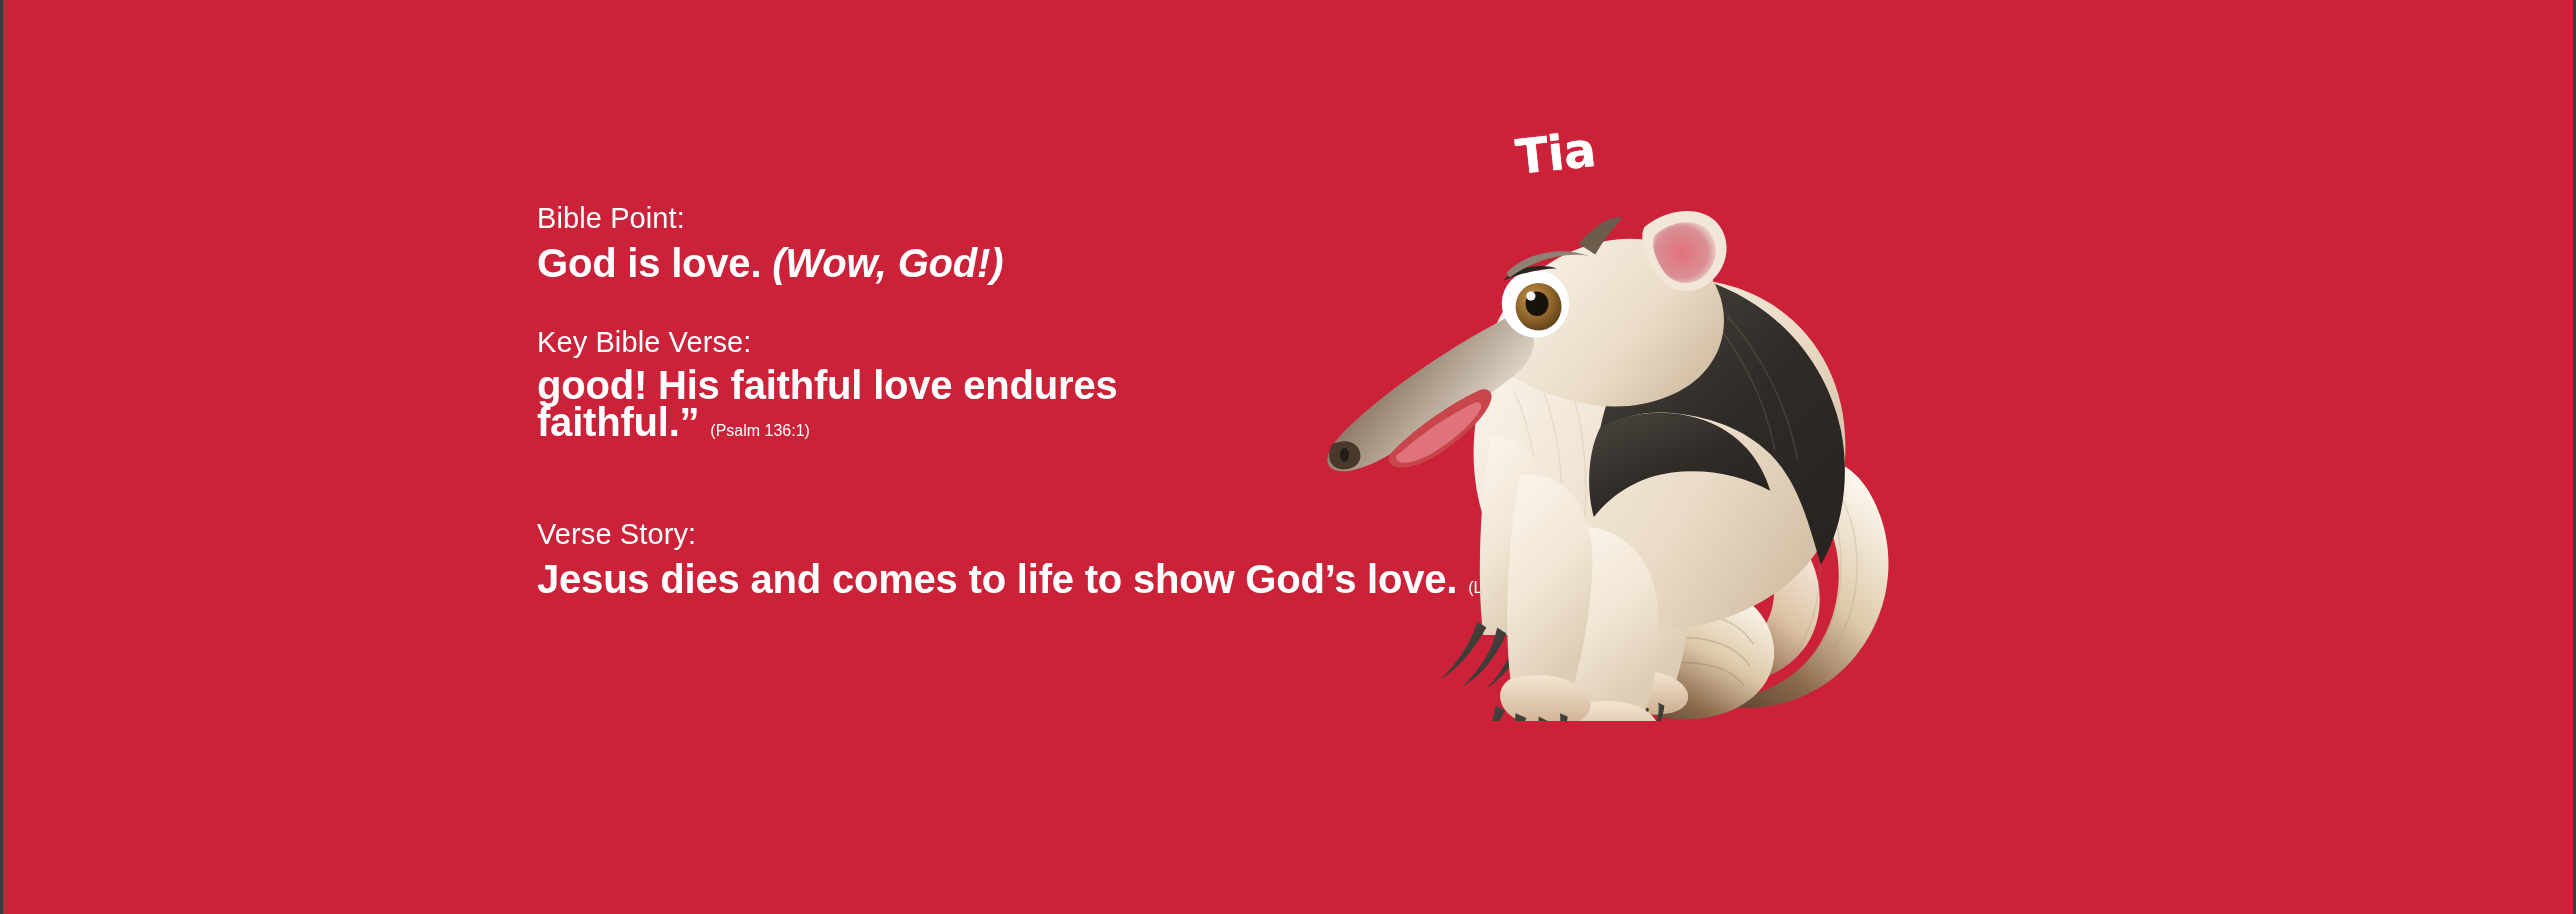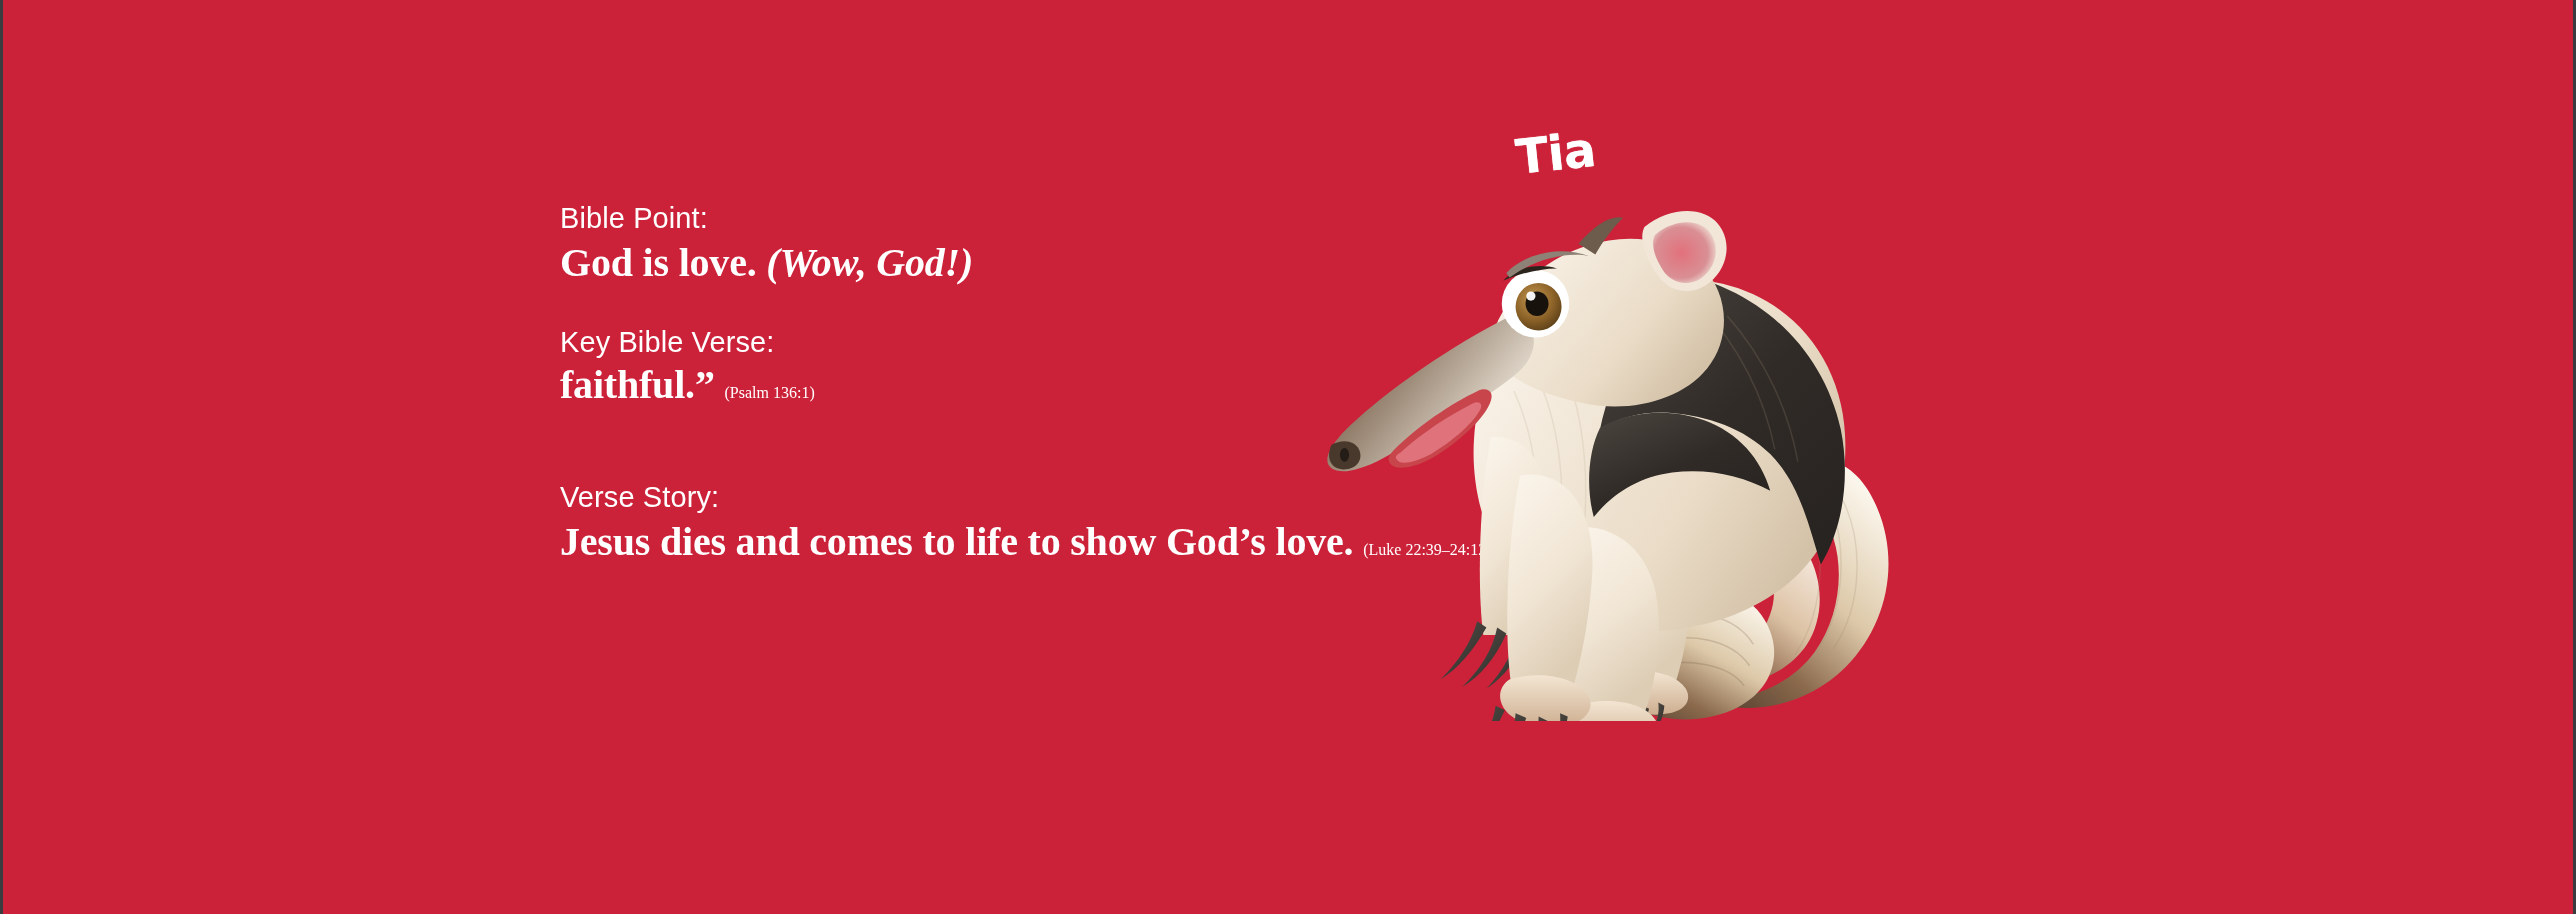--- a/index.html
+++ b/index.html
@@ -15,21 +15,21 @@
     overflow: hidden;
     font-family: "Liberation Sans", sans-serif;
     box-sizing: border-box;
     border-left: 3.1px solid #3c3c40;
     border-right: 3.1px solid #3c3c40;
   }
 
   
   #text-column {
     position: absolute;
-    left: 557px;
+    left: 534px;
     top: 201px;
     width: 1197px;
   }
 
   .block { margin-bottom: 35px; }
   .block:last-child { margin-bottom: 0; }
 
   .label {
     color: #ffffff;
     font-size: 29px;
@@ -39,21 +39,20 @@
     margin-bottom: 6.1px;
     white-space: nowrap;
   }
 
   .headline {
     color: #ffffff;
     font-size: 40px;
     font-weight: 700;
     line-height: 1.1;
     letter-spacing: -0.2px;
-    font-family: Liberation Serif, serif;
   }
 
   .headline .em {
     font-style: italic;
     font-weight: 700;
   }
 
   .ref {
     font-size: 16px;
     font-weight: 400;
@@ -101,20 +100,21 @@
 
     <div class="block" id="point-block">
       <div class="label">Bible Point:</div>
       <div class="headline"><span>God is love.</span> <span class="em">(Wow, God!)</span></div>
     </div>
 
 
     <div class="block" id="verse-block">
       <div class="label">Key Bible Verse:</div>
       <div class="headline">
+        <div>good! His faithful love endures</div>
         <div><span>faithful.”</span> <span class="ref">(Psalm 136:1)</span></div>
       </div>
     </div>
 
     <div class="block" id="story-block">
       <div class="label">Verse Story:</div>
       <div class="headline"><span>Jesus dies and comes to life to show God’s love.</span> <span class="ref">(Luke 22:39–24:12)</span></div>
     </div>
 
   </div>

